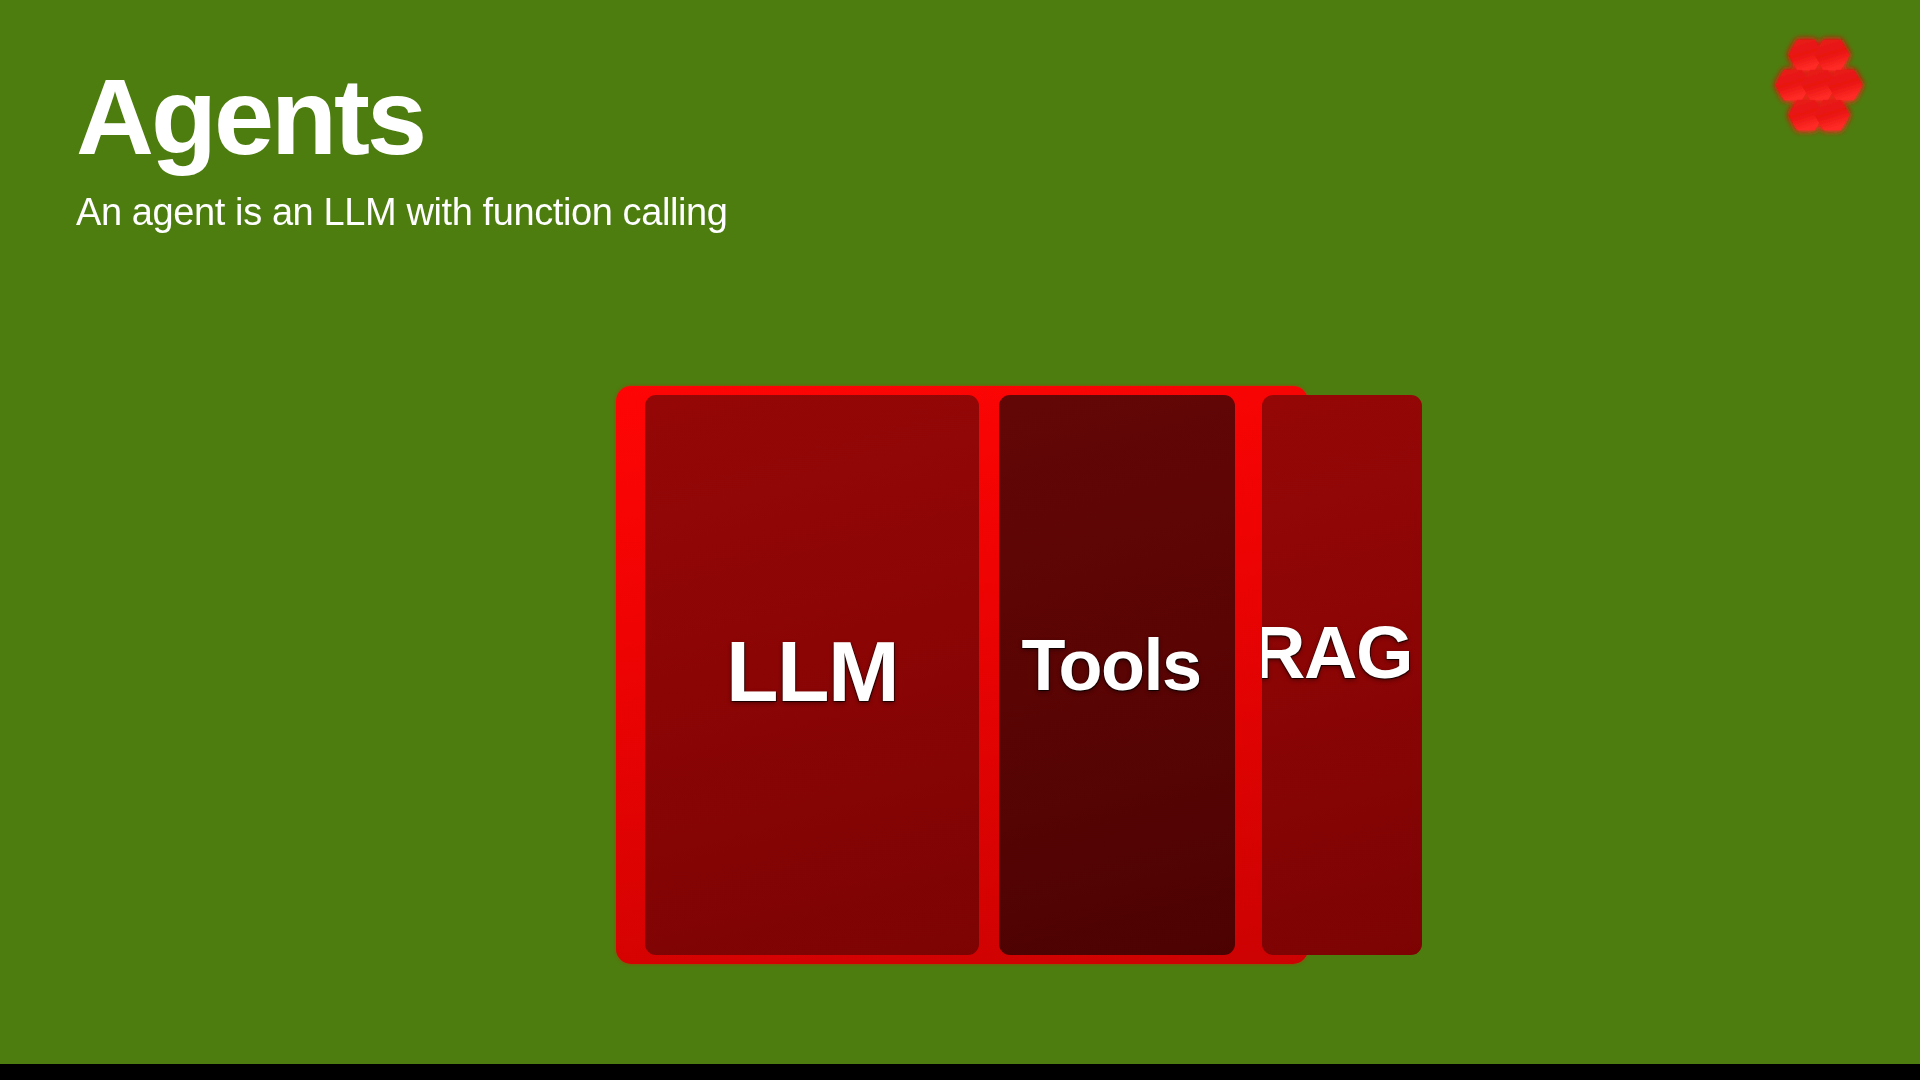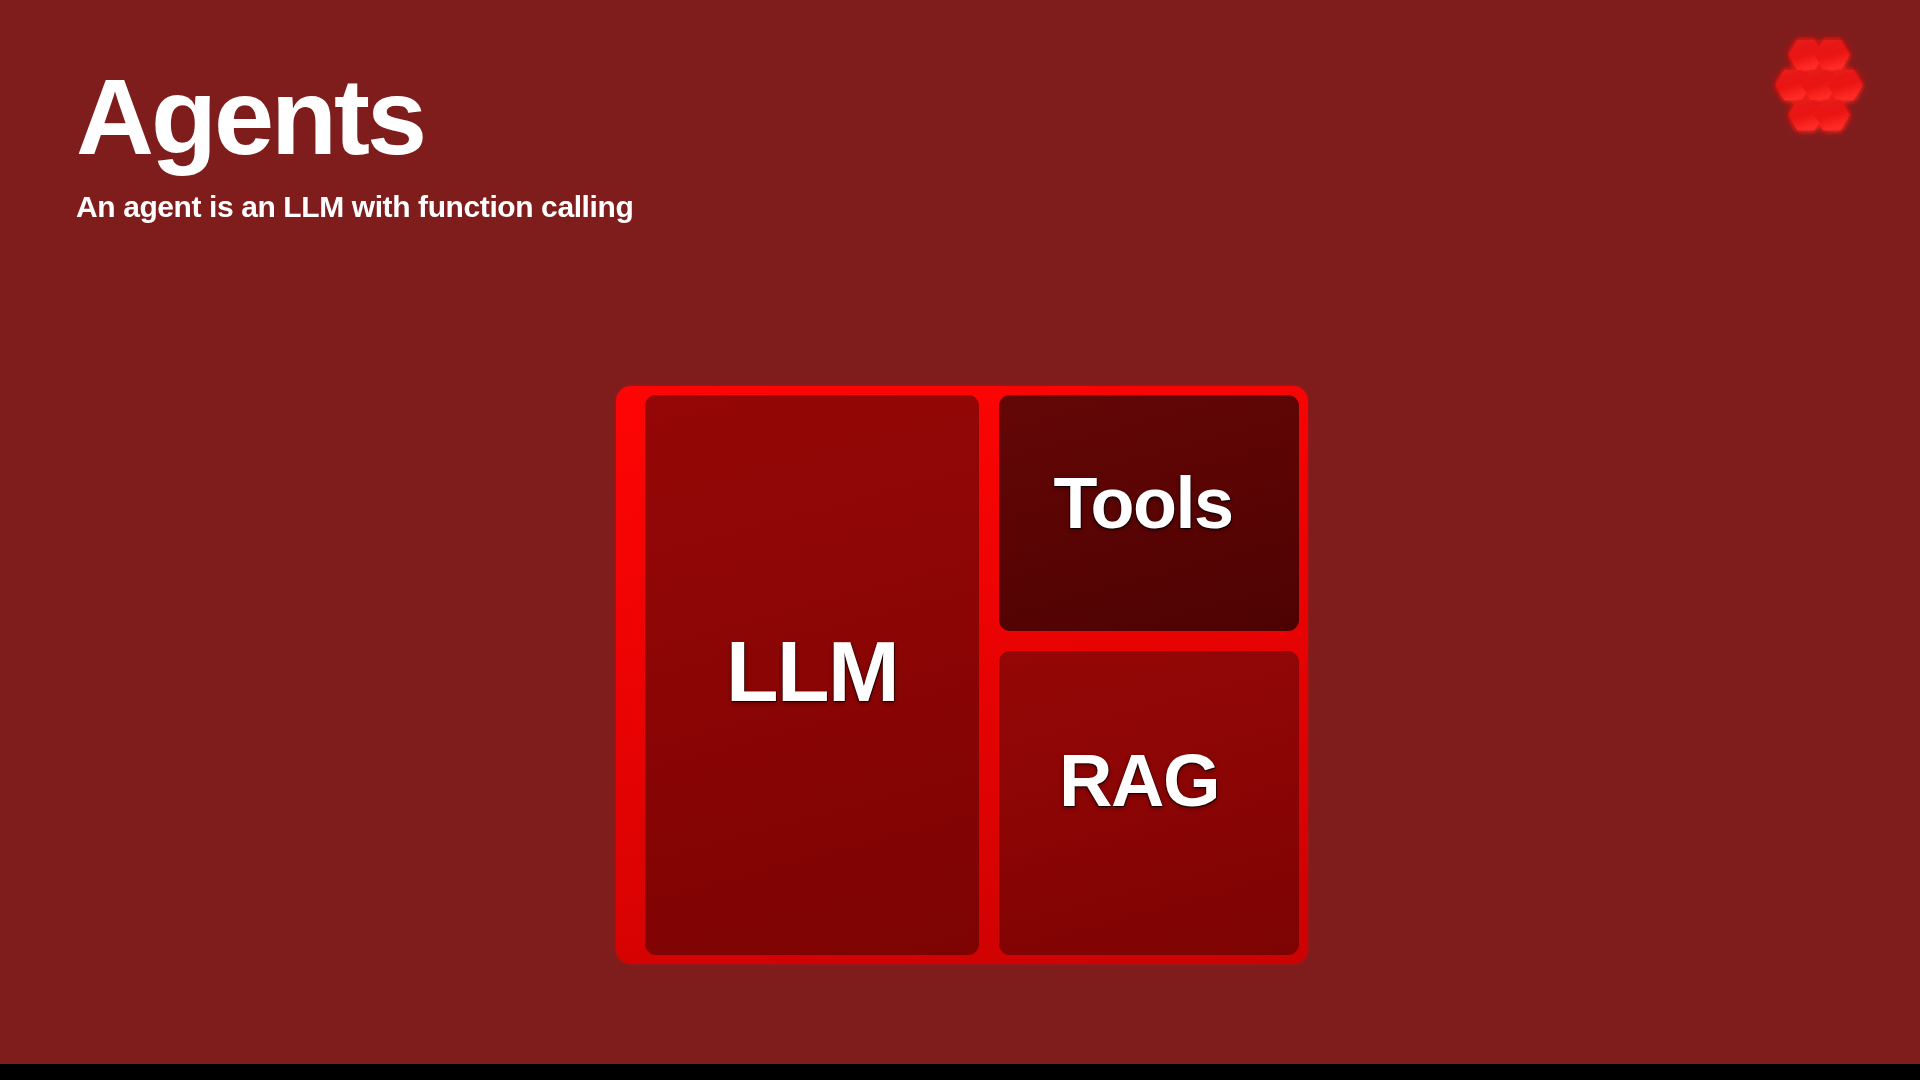--- a/index.html
+++ b/index.html
@@ -13,21 +13,21 @@
     height: 1080px;
     overflow: hidden;
     font-family: "Liberation Sans", sans-serif;
     -webkit-font-smoothing: antialiased;
   }
 
   #slide {
     position: relative;
     width: 1920px;
     height: 1064px;
-    background: #7f1d1d;
+    background: #4d7c0f;
   }
 
   
   .title-block {
     position: absolute;
     left: 76px;
     top: 62px;
     width: 1200px;
   }
 
@@ -38,22 +38,22 @@
     line-height: 1.02;
     letter-spacing: -3px;
     color: #ffffff;
     margin: 0;
     white-space: nowrap;
   }
 
   .slide-subtitle {
     margin: 16px 0 0 0;
     font-family: "Liberation Sans", sans-serif;
-    font-size: 30px;
-    font-weight: 700;
+    font-size: 38px;
+    font-weight: 400;
     line-height: 1.28;
     letter-spacing: -0.4px;
     color: #ffffff;
   }
   .subtitle-line {
     display: block;
     white-space: nowrap;
   }
 
   
@@ -115,39 +115,40 @@
   }
   .panel-llm .panel-label {
     font-size: 86px;
     transform: translateY(-4px);
   }
 
   
   .right-col {
     flex: 1 1 auto;
     display: flex;
-    flex-direction: column;
+    flex-direction: row;
     gap: 20px;
     height: 100%;
   }
 
   .panel-tools {
     flex: 0 0 236px;
     width: 100%;
     background: linear-gradient(165deg, #630606 0%, #5a0404 50%, #4d0202 100%);
   }
   .panel-tools .panel-label {
     font-size: 72px;
     transform: translate(-6px, -10px);
   }
 
   .panel-rag {
     flex: 1 1 auto;
     width: 100%;
     background: linear-gradient(165deg, #950707 0%, #8c0505 45%, #7d0303 100%);
+    margin-left: 7px;
   }
   .panel-rag .panel-label {
     font-size: 74px;
     transform: translate(-10px, -22px);
   }
 </style>
 </head>
 <body>
 
 <div id="slide">

